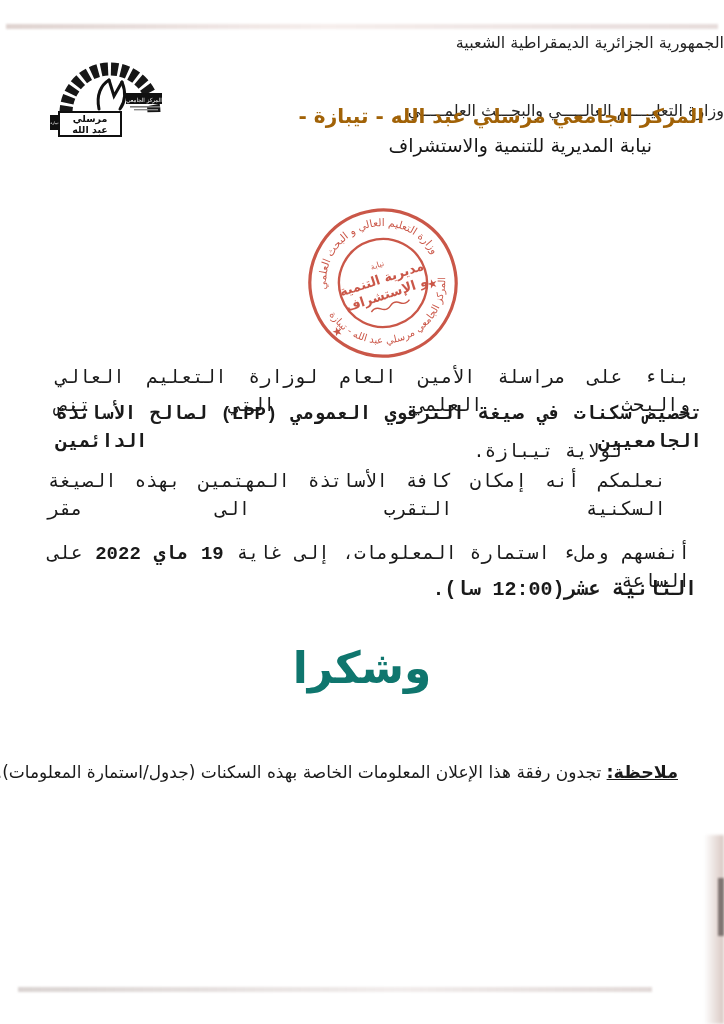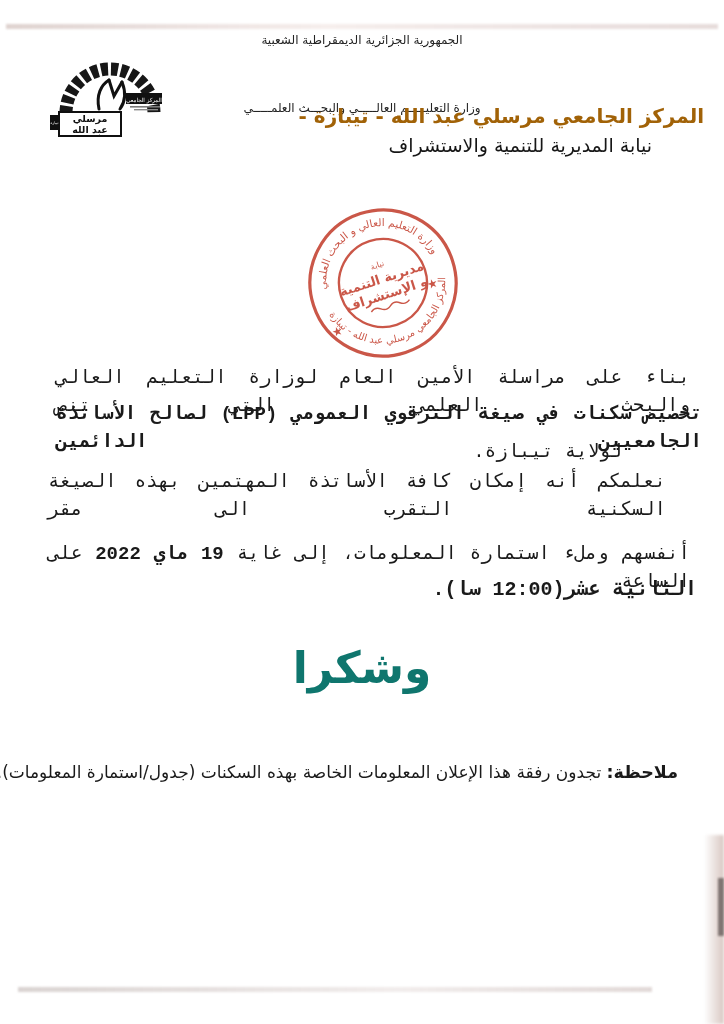--- a/index.html
+++ b/index.html
@@ -14,21 +14,21 @@
     background:linear-gradient(90deg,rgba(150,110,100,.30),rgba(205,160,150,.18) 45%,rgba(160,120,115,.26));
     filter:blur(1px);}
   .a-bottomline{top:987px;left:18px;width:634px;height:5px;
     background:linear-gradient(90deg,rgba(140,120,115,.32),rgba(170,140,135,.16) 60%,rgba(150,120,115,.28));
     filter:blur(1px);}
   .a-rightband{top:835px;right:0;width:20px;height:189px;
     background:linear-gradient(to left,rgba(185,155,145,.55),rgba(185,155,145,0));
     filter:blur(1.5px);}
   .a-rightblob{top:878px;right:0;width:6px;height:58px;background:rgba(70,60,58,.62);filter:blur(1px);}
   
-  .hdr-line{position:absolute;left:0;width:724px;text-align:center;font-size:12px;
+  .hdr-line{position:absolute;left:0;width:724px;font-size:16px;
     color:#242424;letter-spacing:0px;}
   .hdr-republic{top:33px;}
   .hdr-ministry{top:61px;margin-top:40px;}
   
   .logo{position:absolute;left:50px;top:53px;width:120px;height:90px;}
   .logo svg{position:absolute;left:0;top:0;}
   
   .inst1{position:absolute;top:104px;right:20px;font-size:20px;font-weight:bold;color:#a16207;white-space:nowrap;}
   .inst2{position:absolute;top:134px;right:72px;font-size:19px;font-weight:normal;color:#161616;white-space:nowrap;}
   
@@ -44,21 +44,21 @@
   .b-l2{top:400px;left:56px;width:646px;font-weight:bold;}
   .b-l3{top:438px;right:102px;text-align:center;text-align-last:right;}
   .b-l4{top:468px;left:48px;width:618px;}
   .b-l5{top:504px;left:44px;width:648px;}
   .b-l6{top:540px;left:48px;width:642px;}
   .b-l7{top:576px;right:27px;font-weight:bold;text-align:center;text-align-last:right;white-space:nowrap;font-size:20px;}
   .bold{font-weight:bold;}
   .thanks{position:absolute;top:642px;left:0;width:724px;text-align:center;
     font-size:44px;font-weight:bold;color:#0f766e;}
   .note{position:absolute;top:762px;right:46px;font-size:17px;color:#1a1a1a;white-space:nowrap;}
-  .note .bold{font-size:17.5px;}
+  .note .bold{font-size:17.5px;text-decoration:underline;}
 </style>
 </head>
 <body>
 
 <div class="page">
 
   <div class="artifact a-topline"></div>
   <div class="artifact a-bottomline"></div>
   <div class="artifact a-rightband"></div>
   <div class="artifact a-rightblob"></div>

